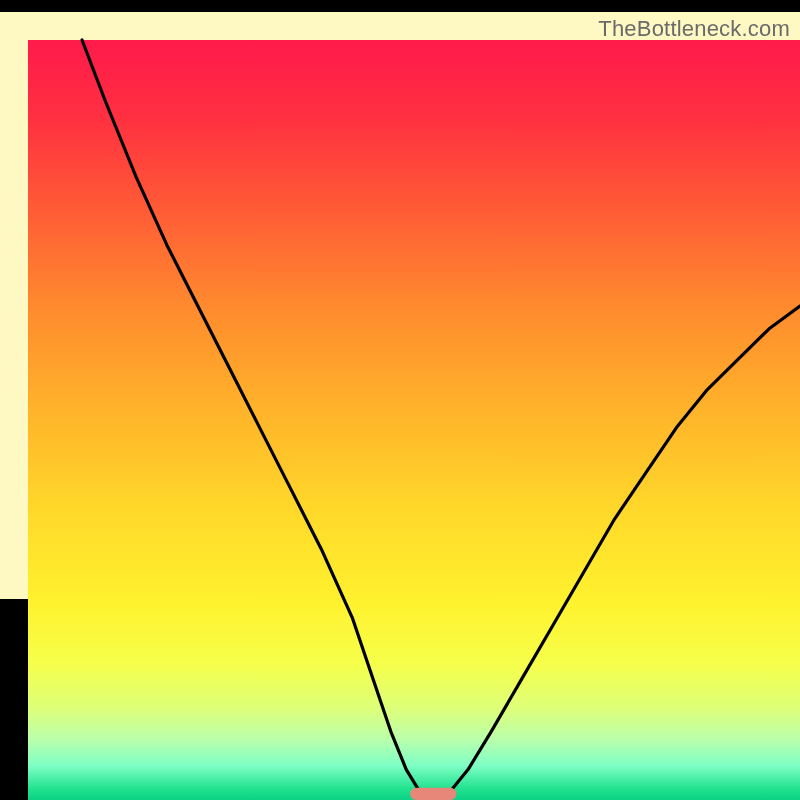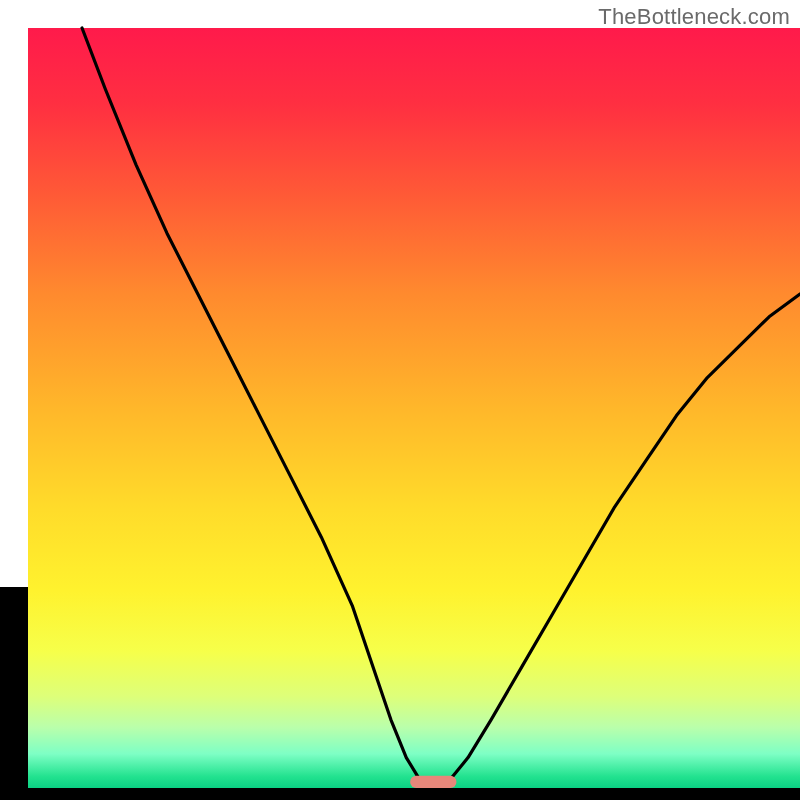--- a/index.html
+++ b/index.html
@@ -1,21 +1,22 @@
 <!DOCTYPE html>
 <html><head>
 <meta charset="utf-8">
 <style>
   * { margin: 0; padding: 0; box-sizing: border-box; }
   html, body { width: 800px; height: 800px; overflow: hidden; background: #000; }
   .container {
     width: 800px;
     height: 587px;
     position: relative;
-    background: #ffffff;
+    background: #fef9c3;
+    margin-top: 12px;
   }
   .watermark {
     position: absolute;
     top: 4px;
     right: 10px;
     font-family: Arial, Helvetica, sans-serif;
     font-size: 22px;
     color: #6a6a6a;
     z-index: 10;
     letter-spacing: 0.2px;

